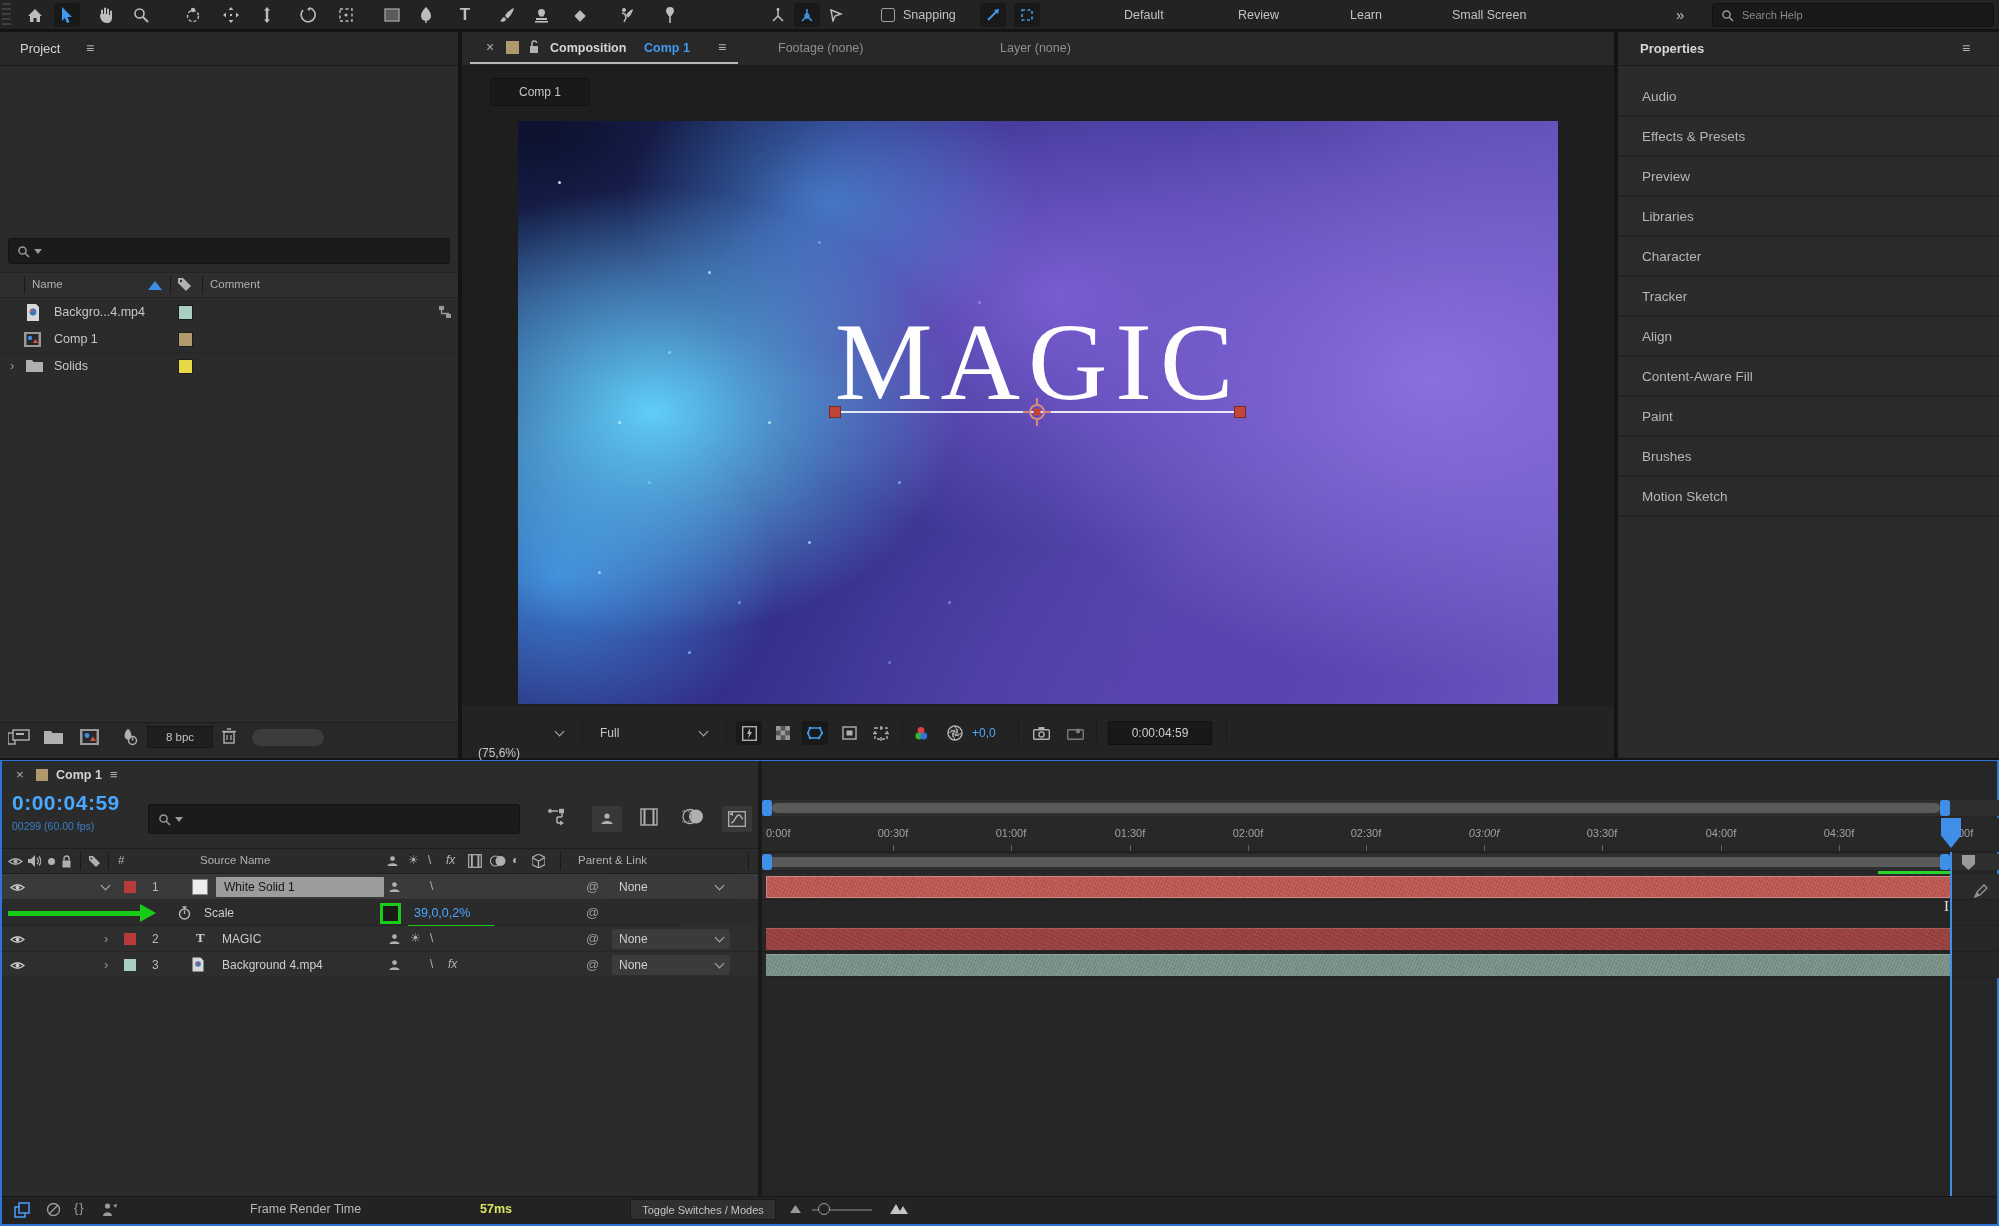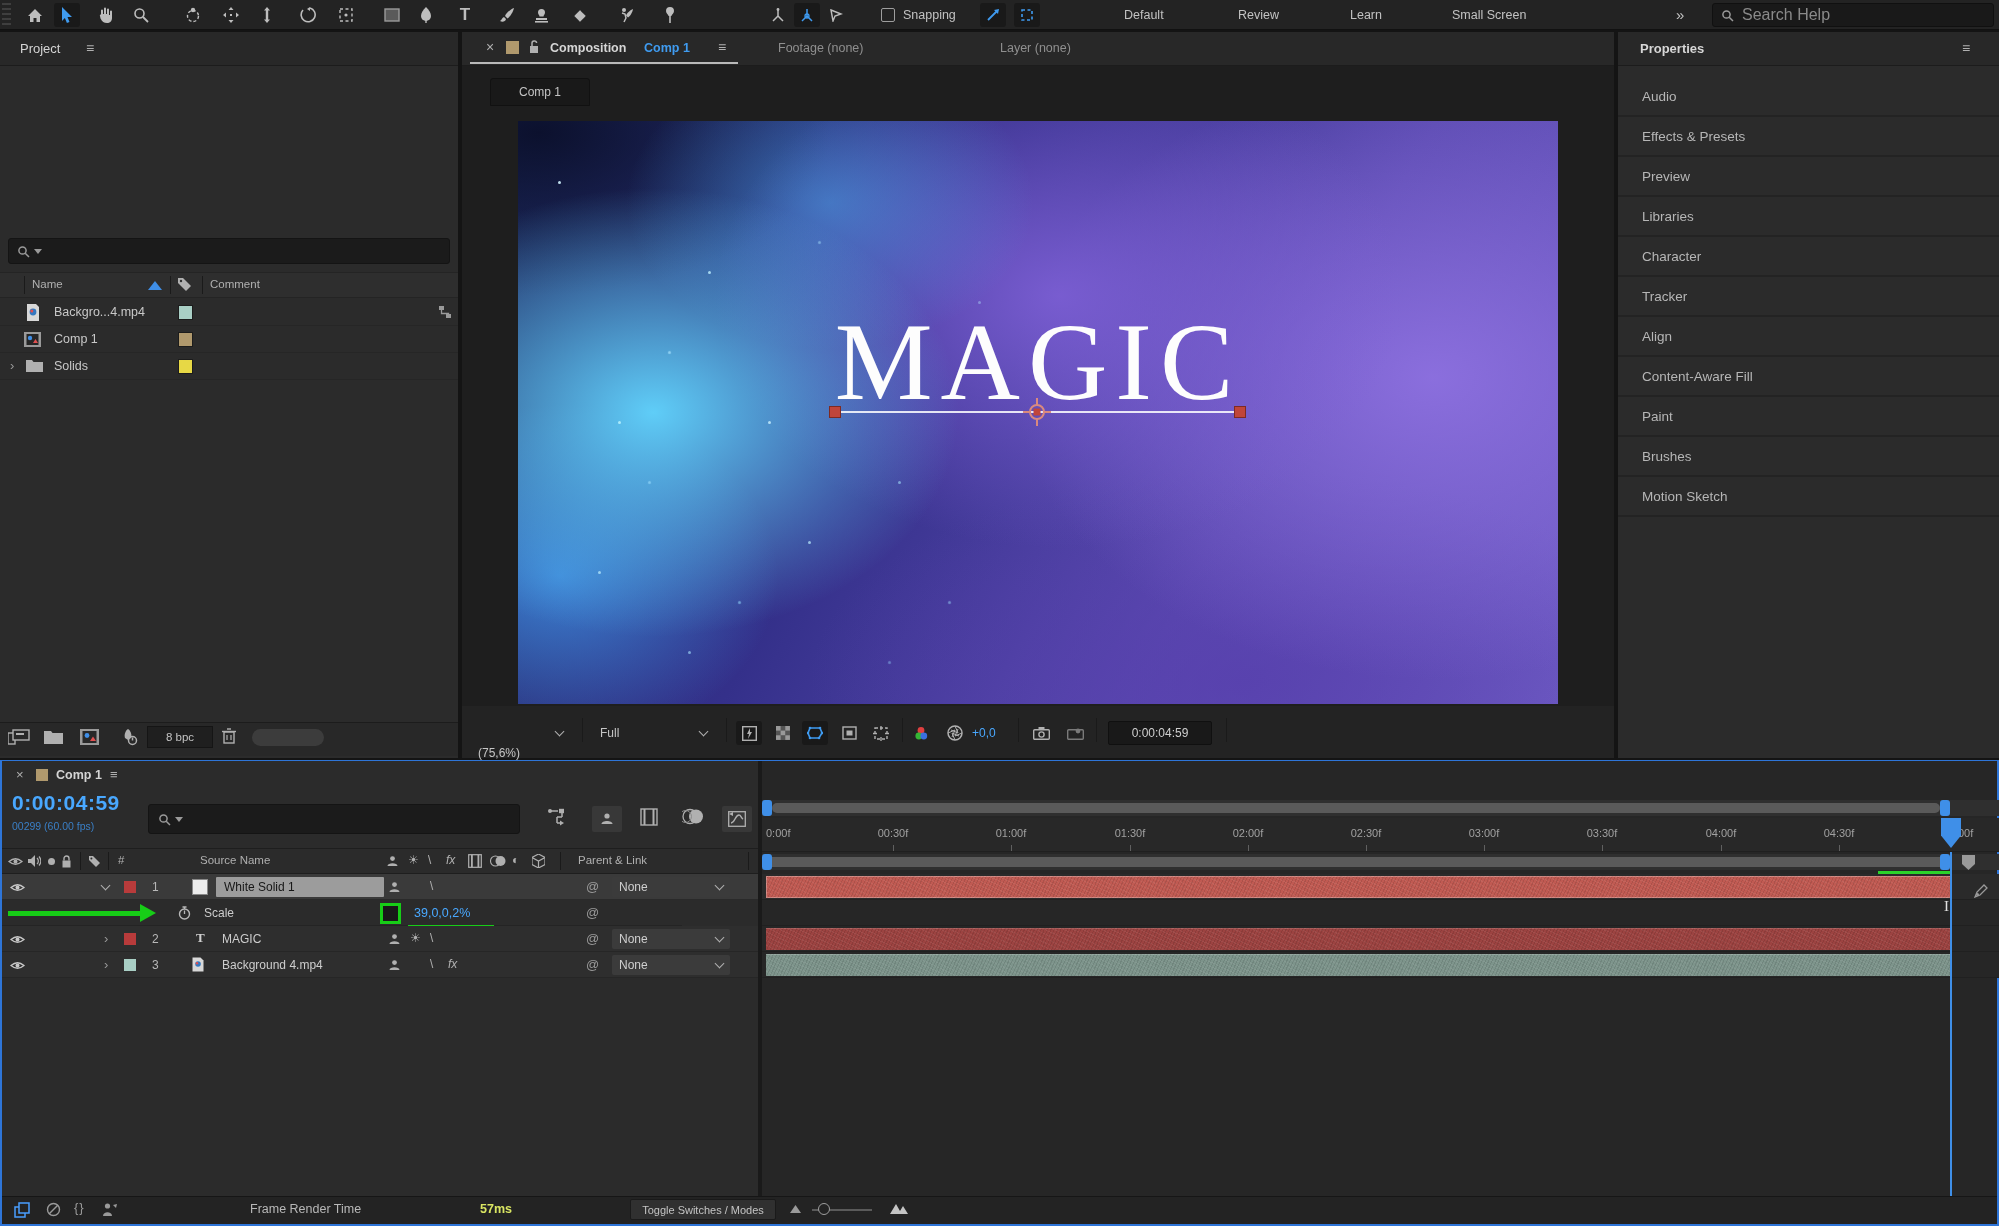--- a/index.html
+++ b/index.html
@@ -11,21 +11,21 @@
   .ic svg{display:block;}
   .dim{color:#6d6d6d;}
   .panelhead{background:#282828;border-bottom:1px solid #1c1c1c;}
   .chev{width:7px;height:7px;border-right:1.6px solid #b0b0b0;border-bottom:1.6px solid #b0b0b0;transform:rotate(45deg);display:inline-block;}
   .tri-dn{width:0;height:0;border-left:4px solid transparent;border-right:4px solid transparent;border-top:5px solid #9a9a9a;}
   .toolbox{width:26px;height:24px;border-radius:3px;display:flex;align-items:center;justify-content:center;color:#bdbdbd;}
   .toolbox.active{background:#191919;color:#3f9bf0;}
   .sep-v{width:1px;background:#1a1a1a;}
   .lbl{color:#c2c2c2;font-size:12.5px;}
   .grip{width:9px;height:24px;background:repeating-linear-gradient(to bottom,#4a4a4a 0 2px,transparent 2px 5px);opacity:.7;}
-  input{background:transparent;border:none;outline:none;color:#cfcfcf;font-size:16px;}
+  input{background:transparent;border:none;outline:none;color:#cfcfcf;font-size:11px;}
   input::placeholder{color:#8a8a8a;}
   .canvas{background:
     radial-gradient(42% 55% at 13% 50%, rgba(98,214,255,0.95), rgba(98,214,255,0) 70%),
     radial-gradient(30% 42% at 4% 78%, rgba(64,150,235,0.8), rgba(64,150,235,0) 70%),
     radial-gradient(28% 36% at 30% 14%, rgba(76,180,245,0.5), rgba(76,180,245,0) 70%),
     radial-gradient(46% 60% at 52% 30%, rgba(126,96,214,0.9), rgba(126,96,214,0) 72%),
     radial-gradient(56% 72% at 88% 44%, rgba(146,116,228,0.85), rgba(146,116,228,0) 72%),
     radial-gradient(60% 52% at 70% 96%, rgba(86,62,172,0.75), rgba(86,62,172,0) 70%),
     radial-gradient(40% 40% at 2% 2%, rgba(10,14,40,0.9), rgba(10,14,40,0) 70%),
     linear-gradient(118deg,#1c2a5e 0%,#34308a 38%,#5a4ab0 68%,#6f5cc5 100%);}
@@ -671,21 +671,21 @@
   <div class="ab" style="left:762px;top:800px;width:10px;height:16px;background:#3f8fe8;border-radius:3px;"></div>
   <div class="ab" style="left:1940px;top:800px;width:10px;height:16px;background:#3f8fe8;border-radius:3px;"></div>
 
   <div class="ab" style="left:762px;top:818px;width:1237px;height:34px;background:#282828;border-bottom:1px solid #1f1f1f;overflow:hidden;">
     <span class="ab tx" style="left:4px;top:9px;font-size:11px;color:#a0a0a0;">0:00f</span>
     <span class="ab tx" style="left:131px;top:9px;font-size:11px;color:#a0a0a0;transform:translateX(-50%);">00:30f</span>
     <span class="ab tx" style="left:249px;top:9px;font-size:11px;color:#a0a0a0;transform:translateX(-50%);">01:00f</span>
     <span class="ab tx" style="left:368px;top:9px;font-size:11px;color:#a0a0a0;transform:translateX(-50%);">01:30f</span>
     <span class="ab tx" style="left:486px;top:9px;font-size:11px;color:#a0a0a0;transform:translateX(-50%);">02:00f</span>
     <span class="ab tx" style="left:604px;top:9px;font-size:11px;color:#a0a0a0;transform:translateX(-50%);">02:30f</span>
-    <span class="ab tx" style="left:722px;top:9px;font-size:11px;color:#a0a0a0;transform:translateX(-50%);">03:00f</span>
+    <span class="ab tx" style="left:722px;top:9px;font-size:11px;color:#a0a0a0;transform:translateX(-50%);font-style:italic;">03:00f</span>
     <span class="ab tx" style="left:840px;top:9px;font-size:11px;color:#a0a0a0;transform:translateX(-50%);">03:30f</span>
     <span class="ab tx" style="left:959px;top:9px;font-size:11px;color:#a0a0a0;transform:translateX(-50%);">04:00f</span>
     <span class="ab tx" style="left:1077px;top:9px;font-size:11px;color:#a0a0a0;transform:translateX(-50%);">04:30f</span>
     <span class="ab tx" style="left:1196px;top:9px;font-size:11px;color:#a0a0a0;transform:translateX(-50%);">05:00f</span>
     <span class="ab" style="left:131px;top:27px;width:1px;height:6px;background:#606060;"></span>
     <span class="ab" style="left:249px;top:27px;width:1px;height:6px;background:#606060;"></span>
     <span class="ab" style="left:368px;top:27px;width:1px;height:6px;background:#606060;"></span>
     <span class="ab" style="left:486px;top:27px;width:1px;height:6px;background:#606060;"></span>
     <span class="ab" style="left:604px;top:27px;width:1px;height:6px;background:#606060;"></span>
     <span class="ab" style="left:722px;top:27px;width:1px;height:6px;background:#606060;"></span>

